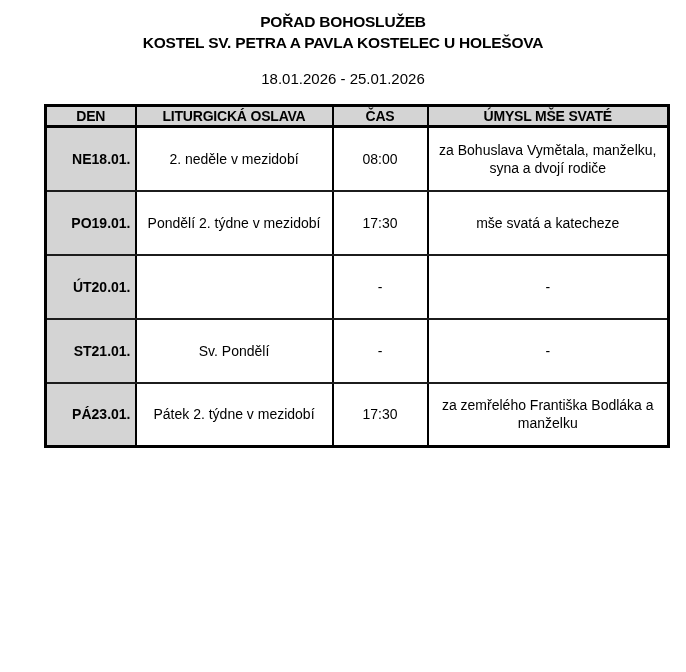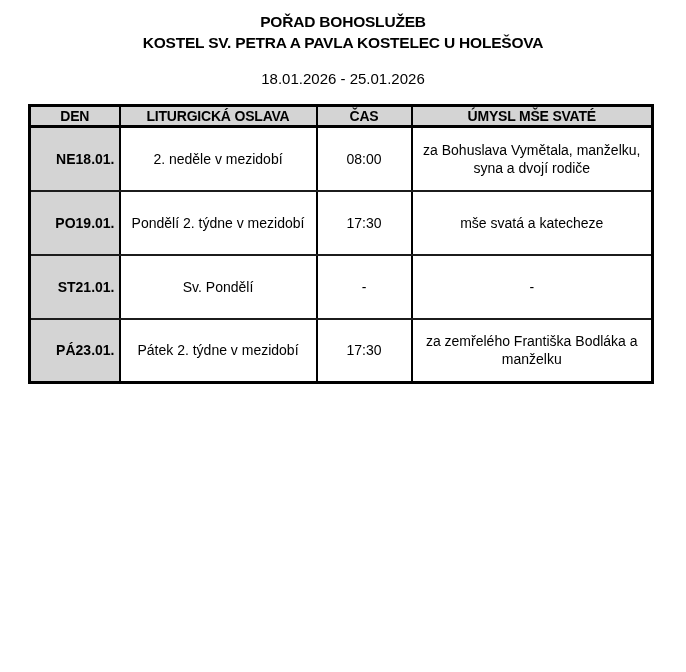--- a/index.html
+++ b/index.html
@@ -34,21 +34,21 @@
   .doc-date {
     font-size: 15px;
     font-weight: normal;
     line-height: 20px;
     margin-top: 16px;
   }
   table.schedule {
     border-collapse: collapse;
     table-layout: fixed;
     width: 623px;
-    margin: 15px 0 0 28px;
+    margin: 15px 0 0 44px;
     border: 3px solid var(--border-dark);
     padding-left: 27px;
   }
   col.c-day { width: 90px; }
   col.c-celebration { width: 197px; }
   col.c-time { width: 95px; }
   col.c-intention { width: 241px; }
 
   thead th {
     background: var(--grey-bg);
@@ -125,20 +125,28 @@
 
   <tr>
     <td class="day-cell">
       <span class="day-abbr">PO</span><span class="day-date">19.01.</span>
     </td>
     <td class="celebration-cell">Pondělí 2. týdne v mezidobí</td>
     <td class="time-cell">17:30</td>
     <td class="intention-cell">mše svatá a katecheze</td>
   </tr>
 
+  <tr>
+    <td class="day-cell">
+      <span class="day-abbr">ÚT</span><span class="day-date">20.01.</span>
+    </td>
+    <td class="celebration-cell"></td>
+    <td class="time-cell">-</td>
+    <td class="intention-cell">-</td>
+  </tr>
 
   <tr>
     <td class="day-cell">
       <span class="day-abbr">ST</span><span class="day-date">21.01.</span>
     </td>
     <td class="celebration-cell">Sv. Pondělí</td>
     <td class="time-cell">-</td>
     <td class="intention-cell">-</td>
   </tr>
 

